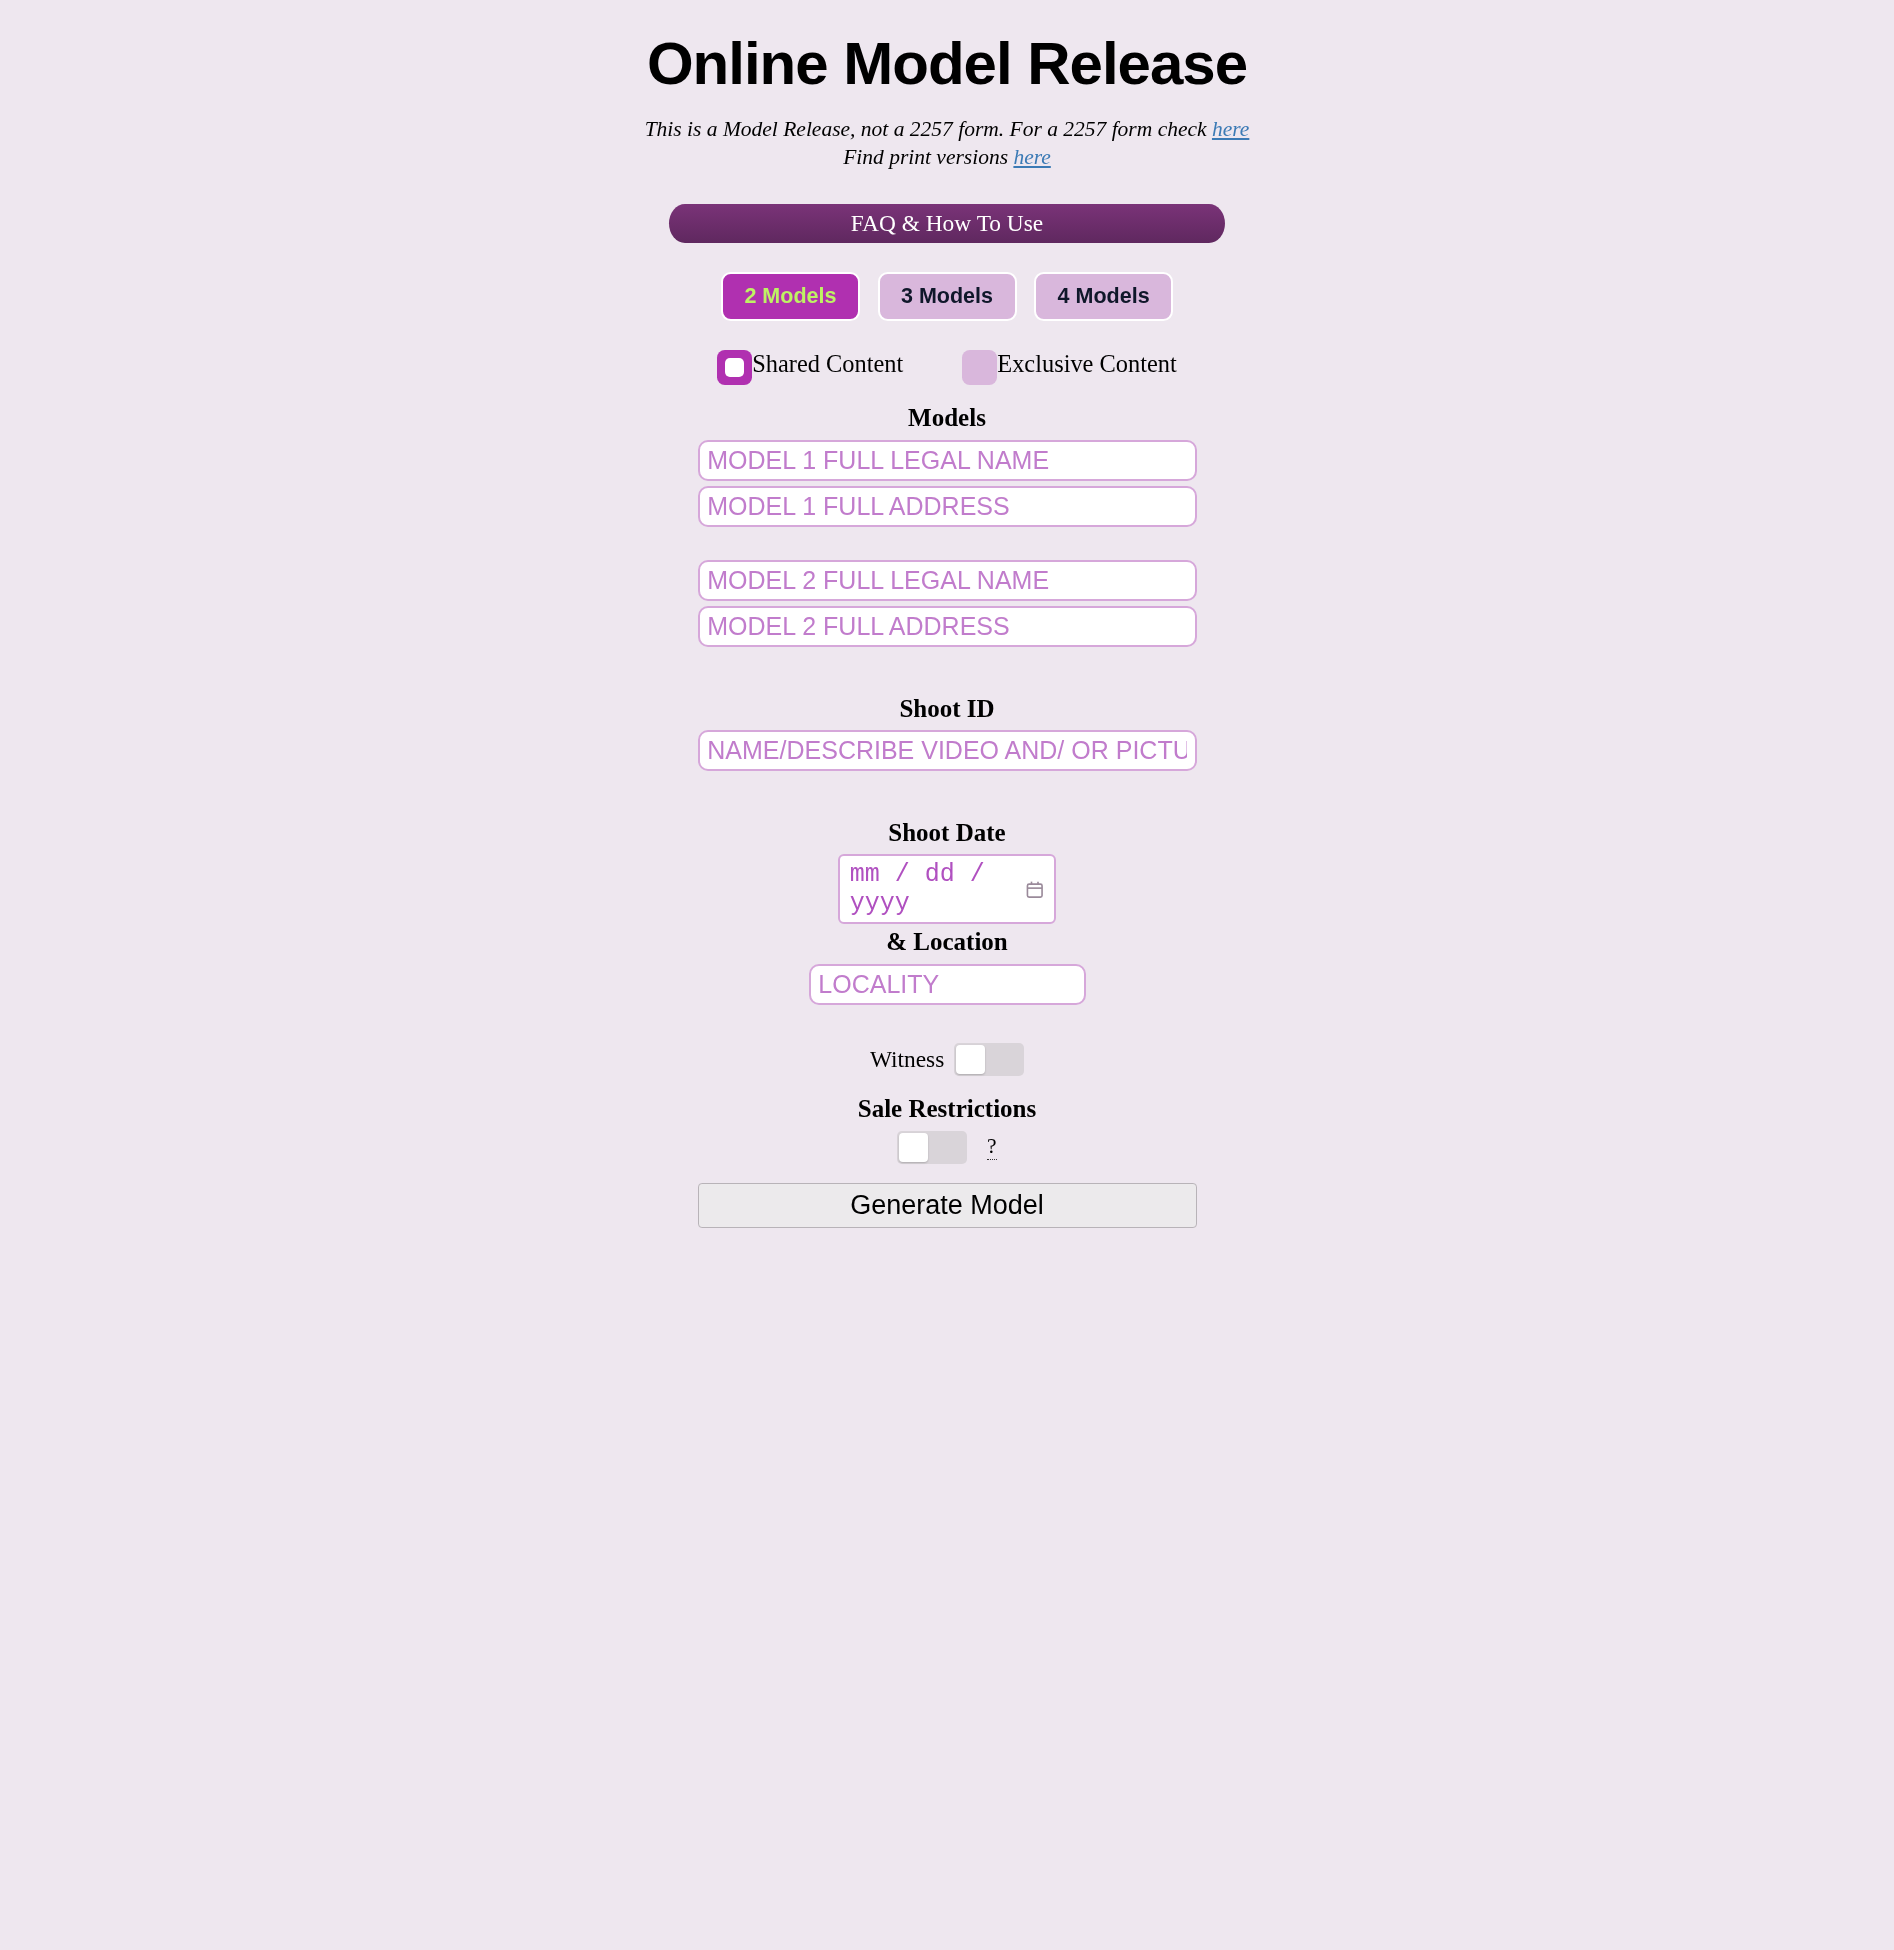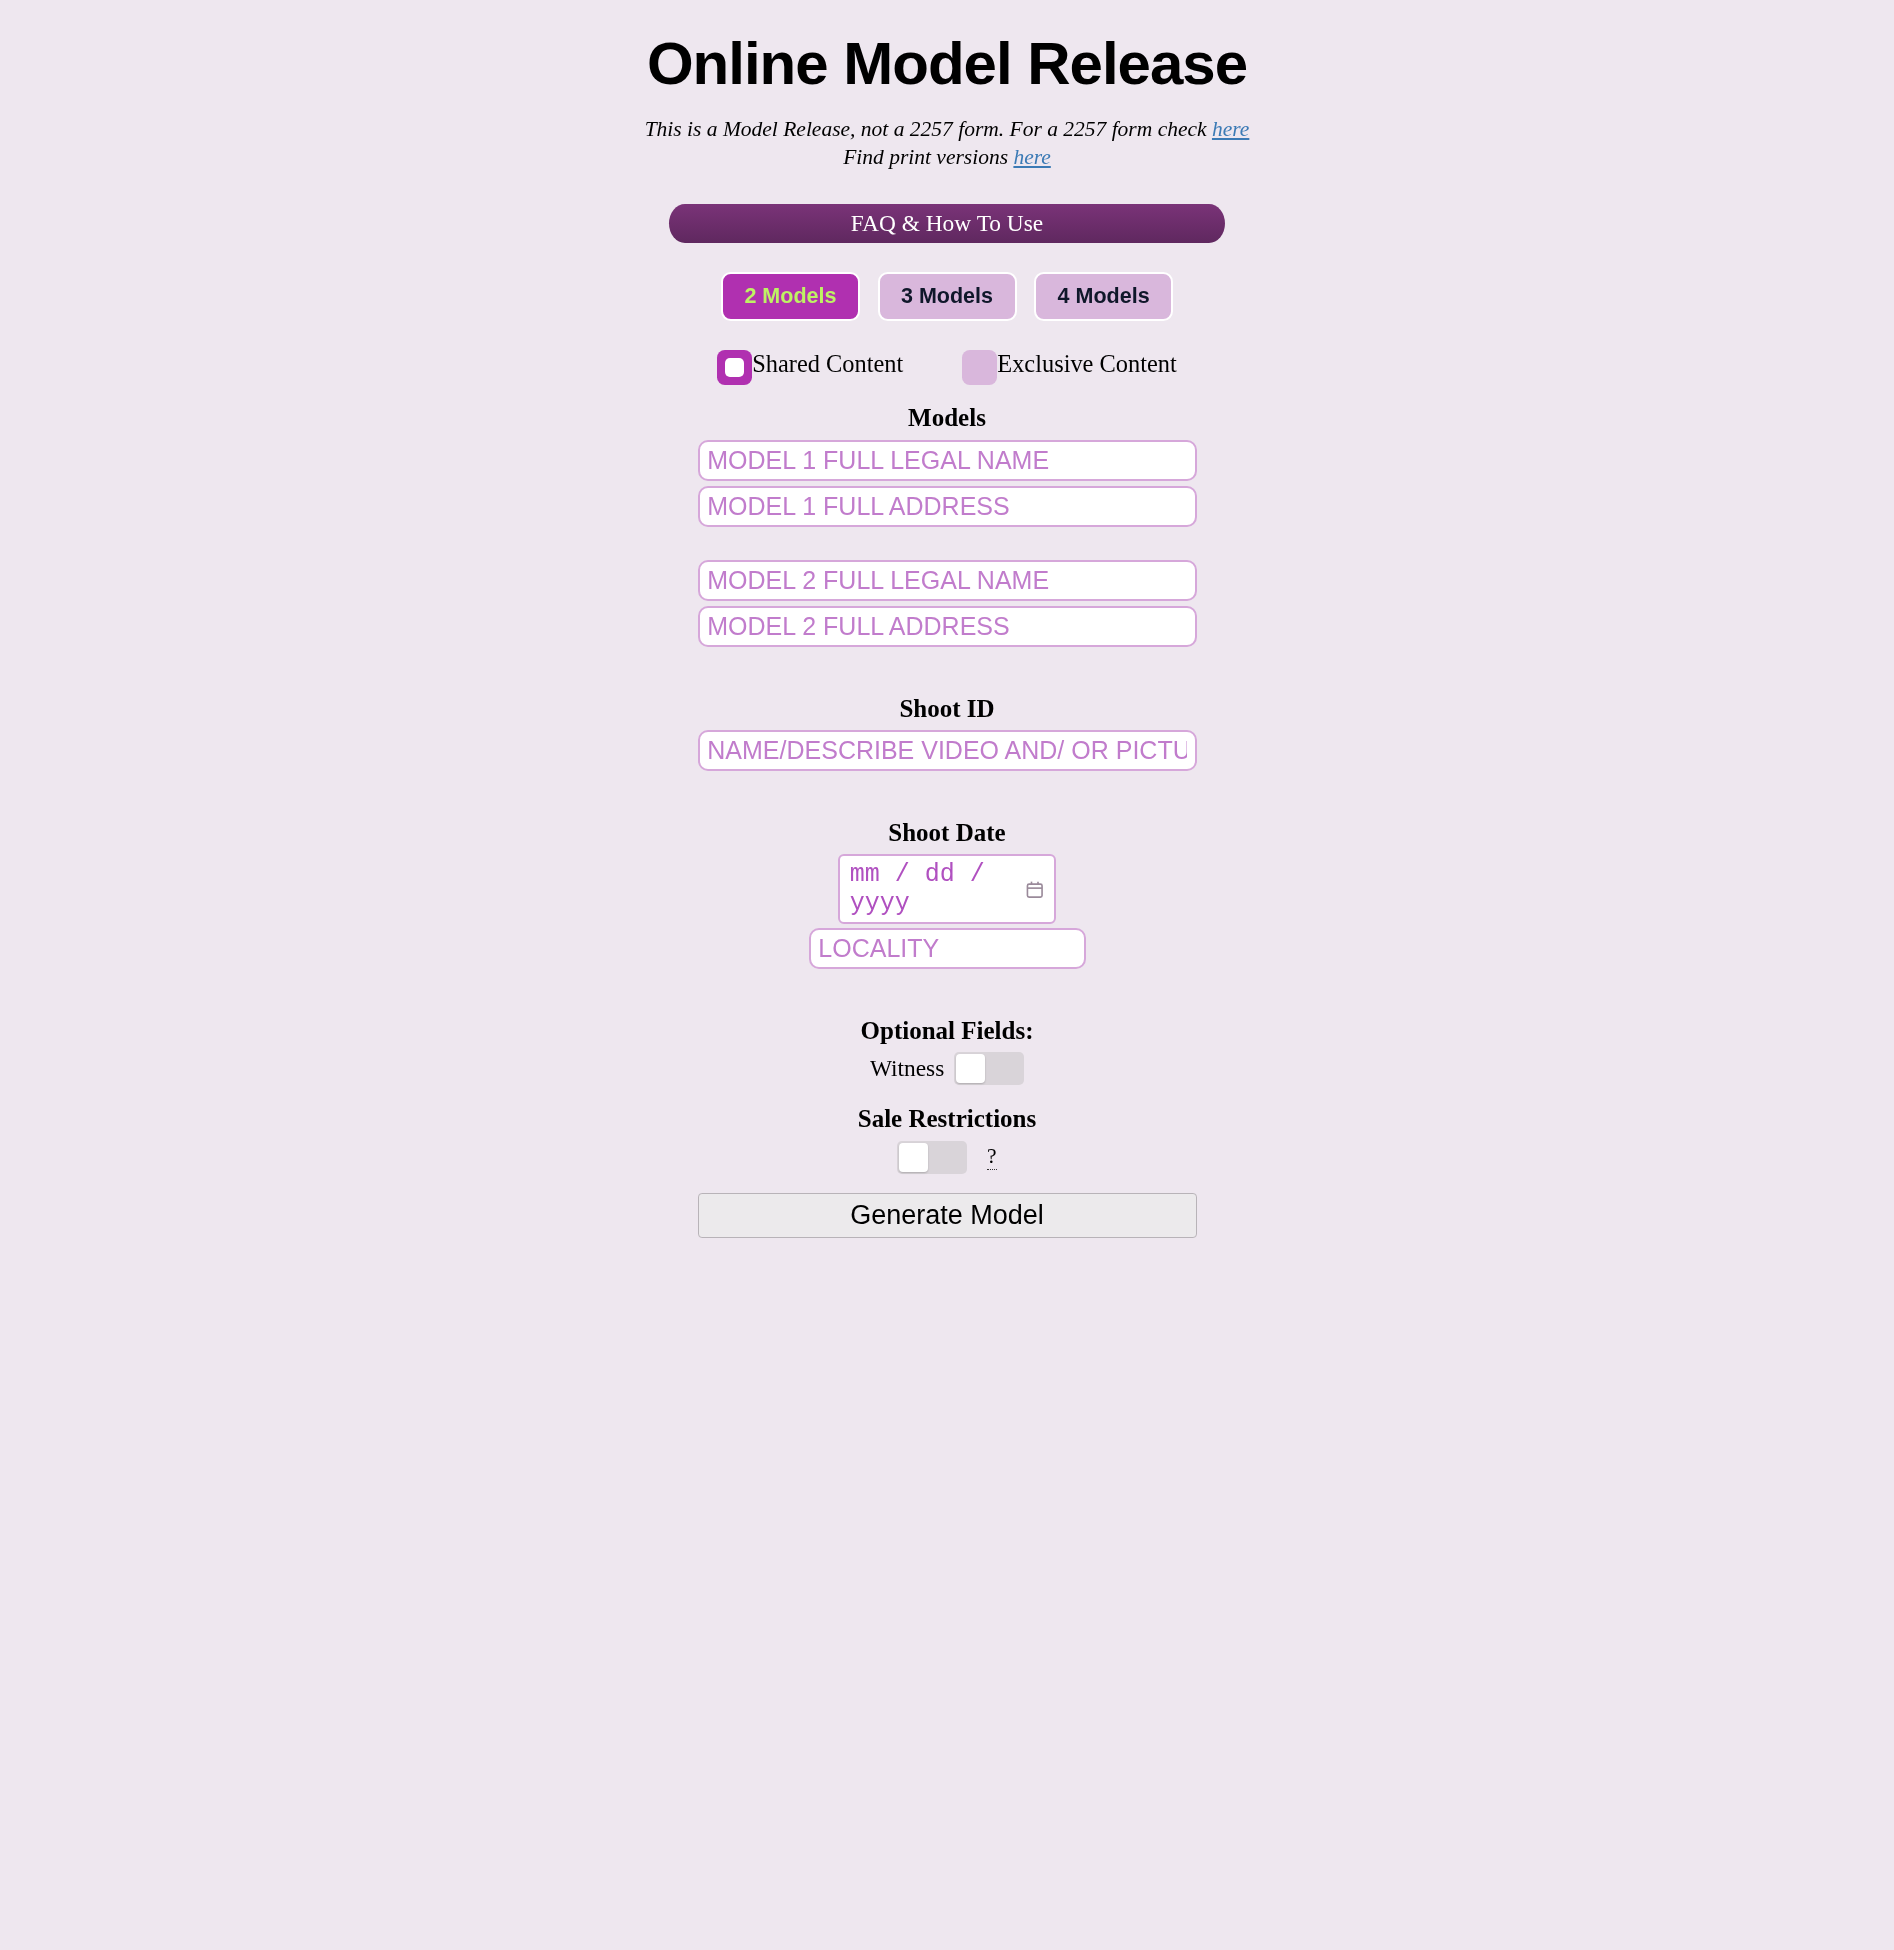--- a/index.html
+++ b/index.html
@@ -249,26 +249,26 @@
     <span class="date-text">mm / dd / yyyy</span>
     <span class="cal-icon">
       <svg viewBox="0 0 24 24" width="19.5" height="19.5" fill="none" stroke="#9a8a9a" stroke-width="2">
         <rect x="3" y="5" width="18" height="16" rx="2"></rect>
         <line x1="3" y1="10" x2="21" y2="10"></line>
         <line x1="8" y1="2" x2="8" y2="6"></line>
         <line x1="16" y1="2" x2="16" y2="6"></line>
       </svg>
     </span>
   </div>
+  <div class="section-h" style="margin-top:3.9px;">&amp; Location</div>
   <div class="field-wrap">
       <input class="tinput mid" placeholder="LOCALITY" style="">
     </div>
   <div class="block-gap"></div>
 
-  <div class="section-h">Optional Fields:</div>
   <div class="opt-row">
     <span>Witness</span>
     <div class="switch">
         <div class="knob"></div>
       </div>
   </div>
 
   <div class="section-h">Sale Restrictions</div>
   <div class="opt-row">
     <div class="switch">

